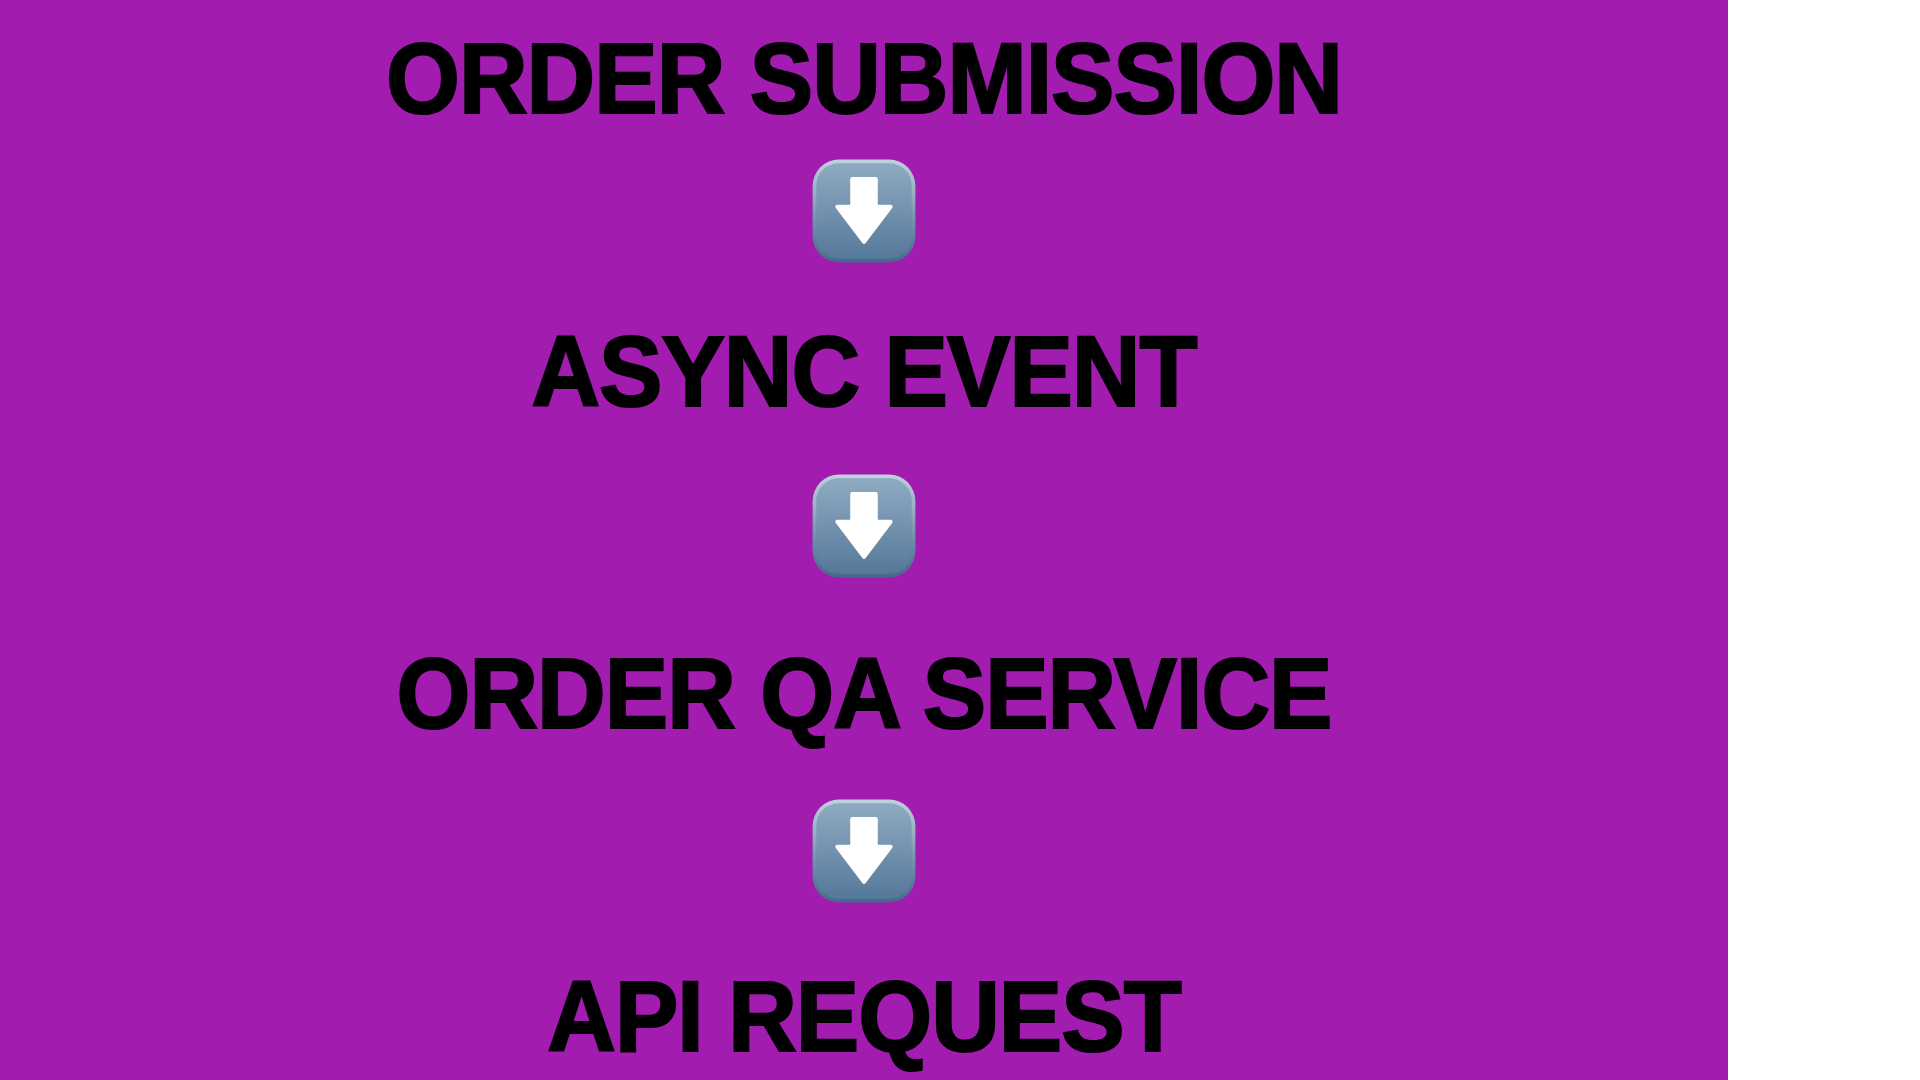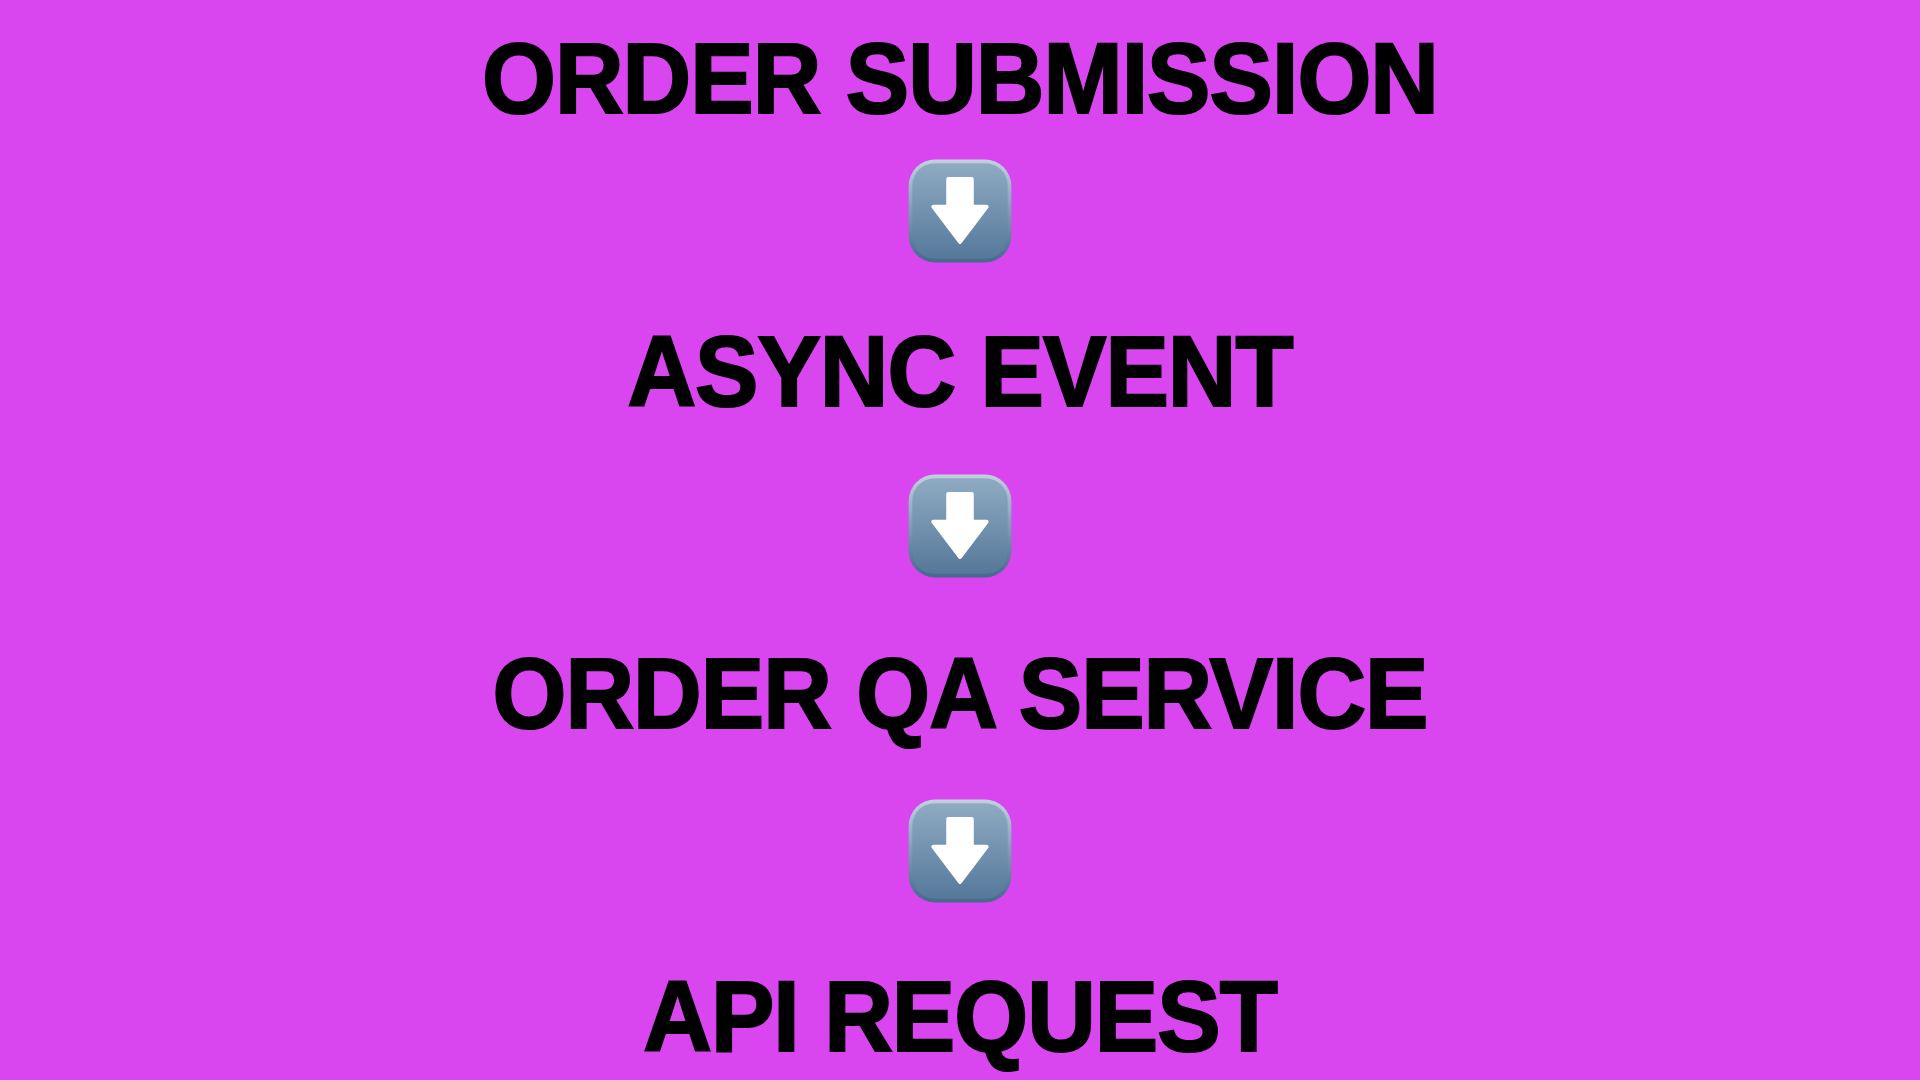--- a/index.html
+++ b/index.html
@@ -5,23 +5,23 @@
   * { margin: 0; padding: 0; box-sizing: border-box; }
   html, body {
     width: 1920px;
     height: 1080px;
     background: #ffffff;
     overflow: hidden;
     font-family: "Liberation Sans", "DejaVu Sans", sans-serif;
   }
   .canvas {
     position: relative;
-    width: 1920px;
+    width: 1728px;
     height: 1080px;
-    background: #d946ef;
+    background: #a21caf;
   }
   .flow-step {
     position: absolute;
     left: 0;
     width: 100%;
     text-align: center;
     font-size: 100px;
     line-height: 110px;
     font-weight: 700;
     color: #000000;

